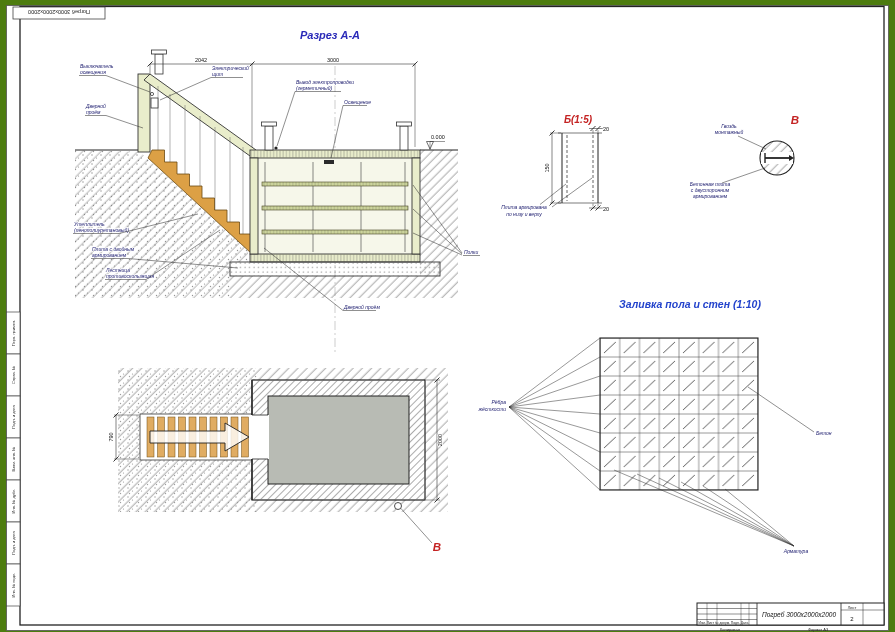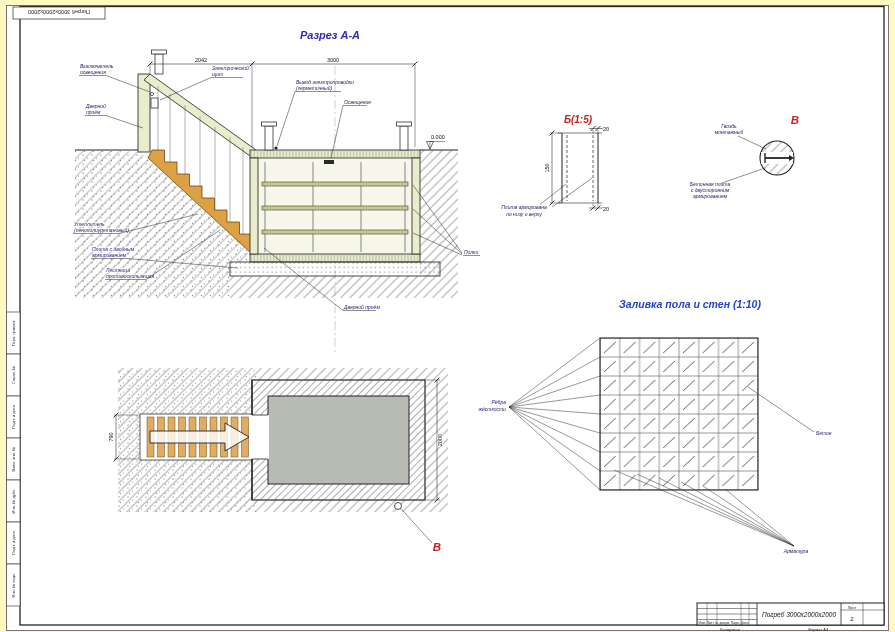--- a/index.html
+++ b/index.html
@@ -1,16 +1,16 @@
 <!DOCTYPE html>
 <html><head>
 <meta charset="utf-8">
 <style>
   html,body{margin:0;padding:0;background:#ffffff;}
-  #sheet{position:relative;width:895px;height:632px;background:#fef9c3;overflow:hidden;}
+  #sheet{position:relative;width:895px;height:632px;background:#4d7c0f;overflow:hidden;}
   svg{display:block;}
   text{font-family:"Liberation Sans",sans-serif;}
   .lbl{font-size:5px;font-style:italic;fill:#1c1c6e;paint-order:stroke;stroke:#fff;stroke-width:1.5px;stroke-linejoin:round;}
   .dim{font-size:5.5px;fill:#111;paint-order:stroke;stroke:#fff;stroke-width:1.3px;}
   .ttlb{font-size:11px;font-weight:bold;font-style:italic;fill:#2a2ab8;}
   .ttlb2{font-size:10.5px;font-weight:bold;font-style:italic;fill:#2343cc;}
   .ttlr{font-size:10px;font-weight:bold;font-style:italic;fill:#c42323;}
   .lg{font-size:11.5px;}
   .tiny{font-size:3.4px;fill:#222;}
   .tb-label{font-size:4px;fill:#222;}

